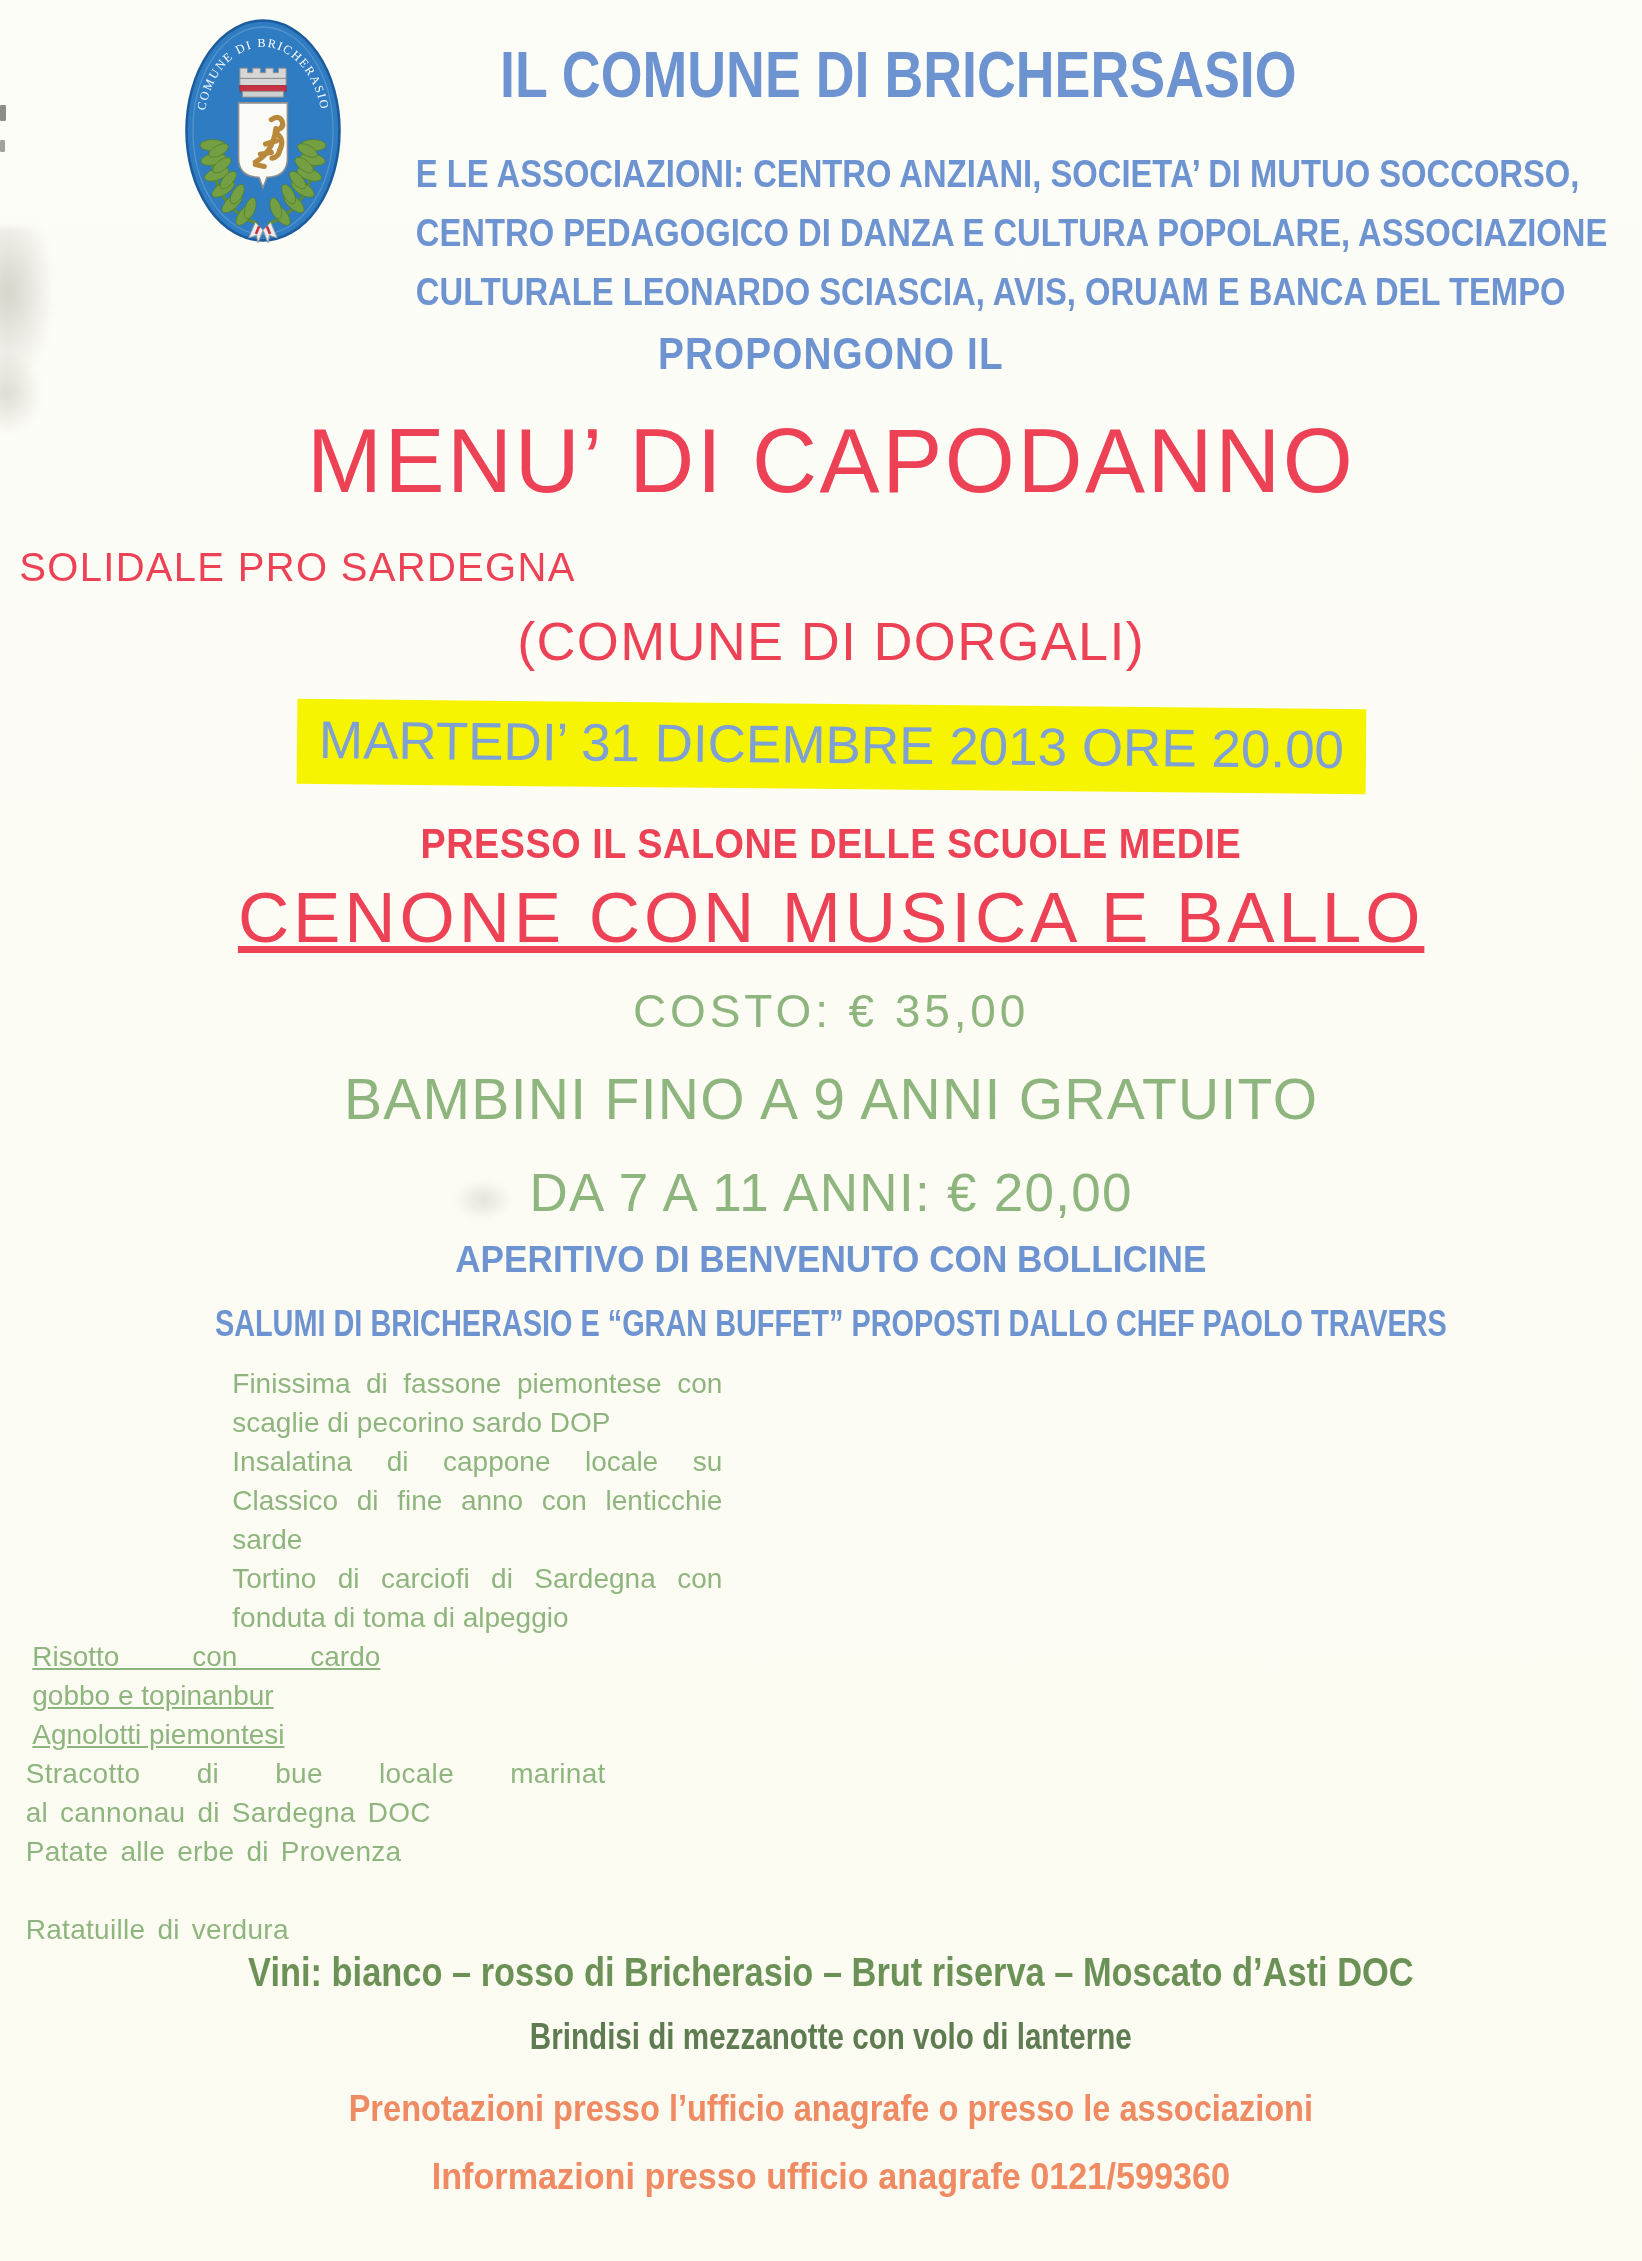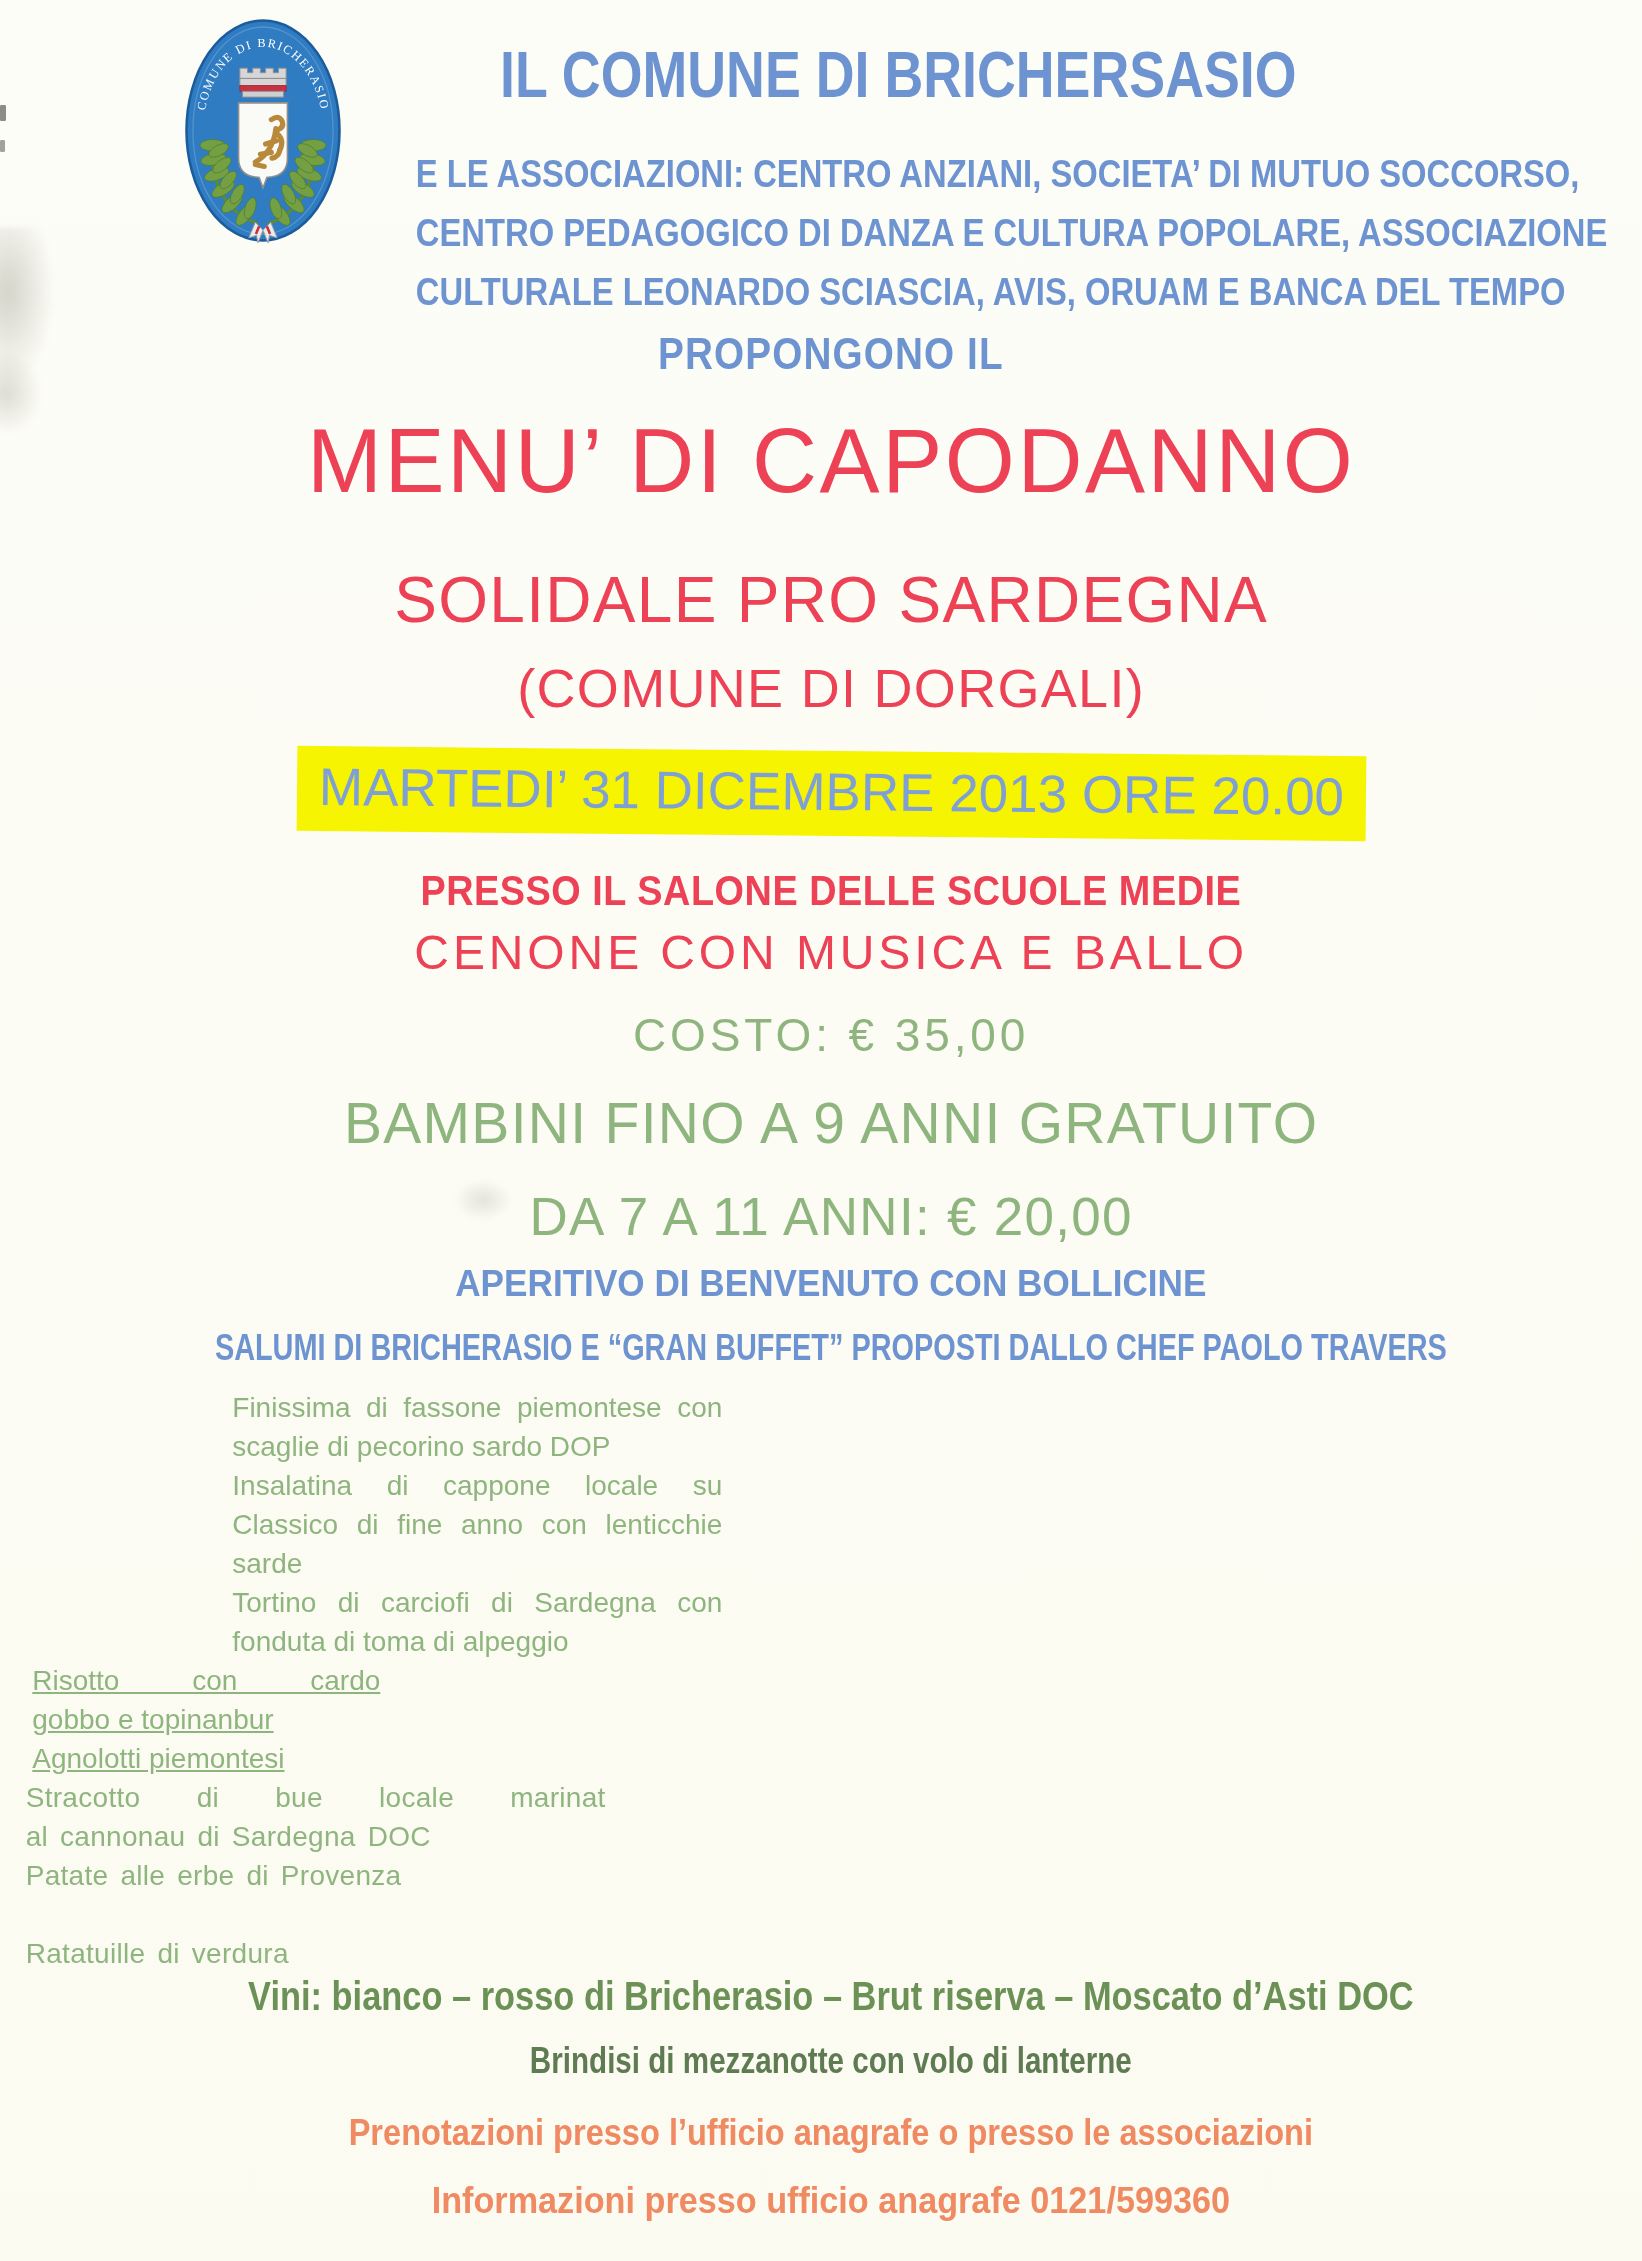--- a/index.html
+++ b/index.html
@@ -20,32 +20,32 @@
     color:var(--blue,#6e93d1);font-size:39px;font-weight:bold;line-height:59px;
     white-space:nowrap;text-align:center;
   }
   .propose{
     margin-top:6.4px;color:var(--blue,#6e93d1);font-size:45px;font-weight:bold;
     letter-spacing:1.3px;transform:scaleX(.86);text-align:center;
   }
 
   
   .title-red{margin-top:36px;color:var(--red,#ed4156);font-size:90px;letter-spacing:2.6px;line-height:1;text-align:center;white-space:nowrap;}
-  .sub-red{margin-top:57px;color:var(--red,#ed4156);font-size:64px;letter-spacing:1.3px;text-align:center;}
+  .sub-red{margin-top:39px;color:var(--red,#ed4156);font-size:40px;letter-spacing:1.3px;text-align:left;}
   .sub-red2{margin-top:20.6px;color:var(--red,#ed4156);font-size:54px;letter-spacing:1.3px;text-align:center;}
 
   
   .band-wrap{margin-top:32px;text-align:center;}
   .band{
     display:inline-block;width:1069px;height:85px;line-height:82px;background:var(--yellow,#f6f400);
     color:var(--band-blue,#7ea0d4);font-size:53px;white-space:nowrap;transform:rotate(.55deg);
   }
 
   .venue{margin-top:30px;color:var(--red,#ed4156);font-size:43px;font-weight:bold;letter-spacing:0.6px;transform:scaleX(.88);text-align:center;white-space:nowrap;}
-  .cenone{margin-top:14px;color:var(--red,#ed4156);font-size:48px;letter-spacing:3.9px;line-height:1;text-align:center;white-space:nowrap;}
+  .cenone{margin-top:14px;color:var(--red,#ed4156);font-size:71px;letter-spacing:3.9px;line-height:1;text-align:center;white-space:nowrap;text-decoration:underline;}
 
   
   .price{color:var(--green,#8fb57f);text-align:center;white-space:nowrap;}
   .g1{margin-top:31px;font-size:46px;letter-spacing:3.9px;}
   .g2{margin-top:28px;font-size:57px;letter-spacing:1.3px;}
   .g3{margin-top:30px;font-size:53px;letter-spacing:1.3px;}
 
   
   .aperitivo{margin-top:15.5px;color:var(--blue,#6e93d1);font-size:37px;font-weight:bold;transform:scaleX(.95);text-align:center;white-space:nowrap;}
   .salumi{margin-top:22px;color:var(--blue,#6e93d1);font-size:37px;font-weight:bold;transform:scaleX(.78);text-align:center;white-space:nowrap;}

